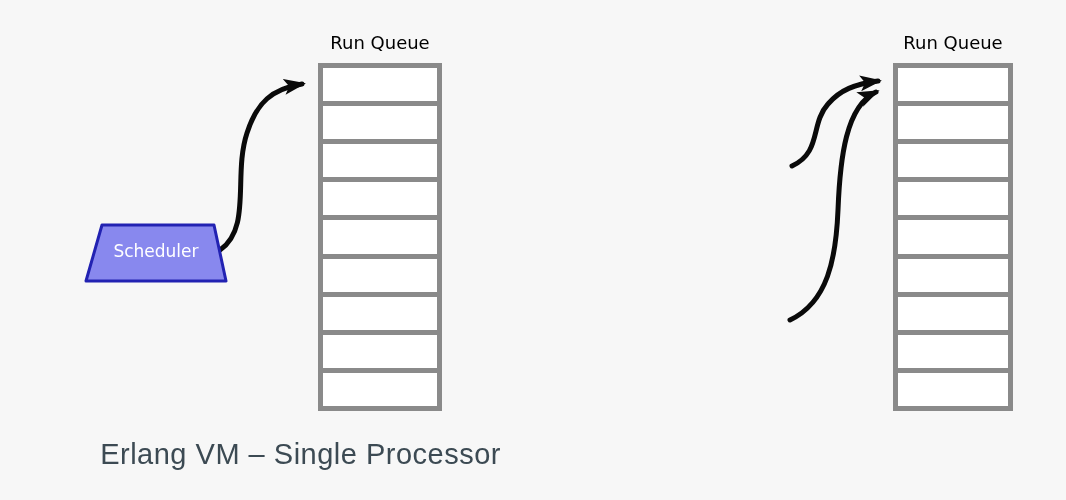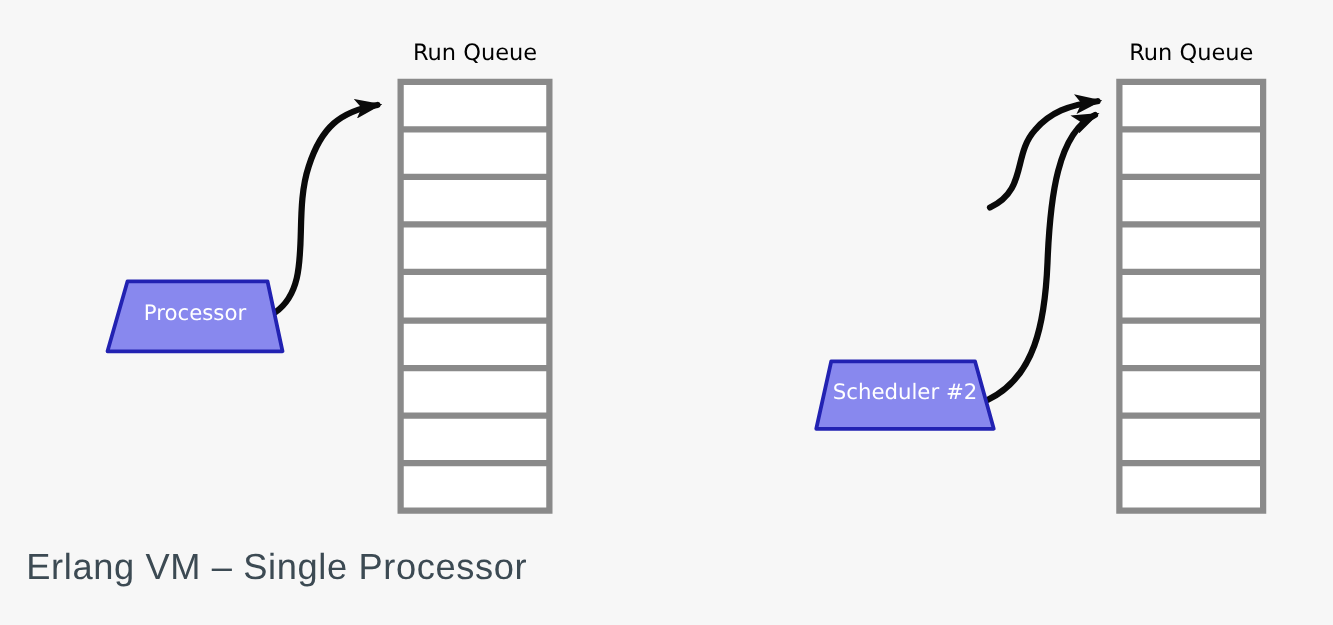--- a/index.html
+++ b/index.html
@@ -78,21 +78,21 @@
     font-family:"DejaVu Sans",sans-serif;
     white-space:nowrap;
   }
   .caption{
     position:absolute;
     font-family:"Liberation Sans",sans-serif;
     font-weight:300;
     font-size:29px;
     letter-spacing:0.5px;
     color:var(--caption-text);
-    text-align:left;
+    text-align:right;
     z-index:1;
   }
 </style>
 </head>
 <body>
 
 <div class="canvas">
 
   <svg class="arrows" width="1066" height="500" viewBox="0 0 1066 500">
     <defs>
@@ -119,41 +119,35 @@
       <div class="queue-cell"></div>
       <div class="queue-cell"></div>
       <div class="queue-cell"></div>
       <div class="queue-cell"></div>
     </div>
 
   <div class="trap" style="left:83px;top:222px;width:146px;height:62px;">
     <svg width="146" height="62" viewBox="0 0 146 62">
       <polygon points="19,3 131,3 143,59 3,59"></polygon>
     </svg>
-    <span class="lbl">Processor</span>
+    <span class="lbl">Scheduler</span>
   </div>
 
   <div class="caption" style="left:21px;top:438px;width:480px;">Erlang VM – Single Processor</div>
 
   <div class="queue-label" style="left:893px;top:32px;width:120px;">Run Queue</div>
 
   <div class="queue" style="left:893px;top:63px;width:120px;height:348px;">
     <div class="queue-cell"></div>
   <div class="queue-cell"></div>
       <div class="queue-cell"></div>
       <div class="queue-cell"></div>
       <div class="queue-cell"></div>
       <div class="queue-cell"></div>
       <div class="queue-cell"></div>
       <div class="queue-cell"></div>
       <div class="queue-cell"></div>
     </div>
 
 
-  <div class="trap" style="left:650px;top:286px;width:148px;height:60px;">
-    <svg width="148" height="60" viewBox="0 0 148 60">
-      <polygon points="15,3 130,3 145,57 3,57"></polygon>
-    </svg>
-    <span class="lbl">Scheduler #2</span>
-  </div>
 
 
 </div>
 
 </body></html>

